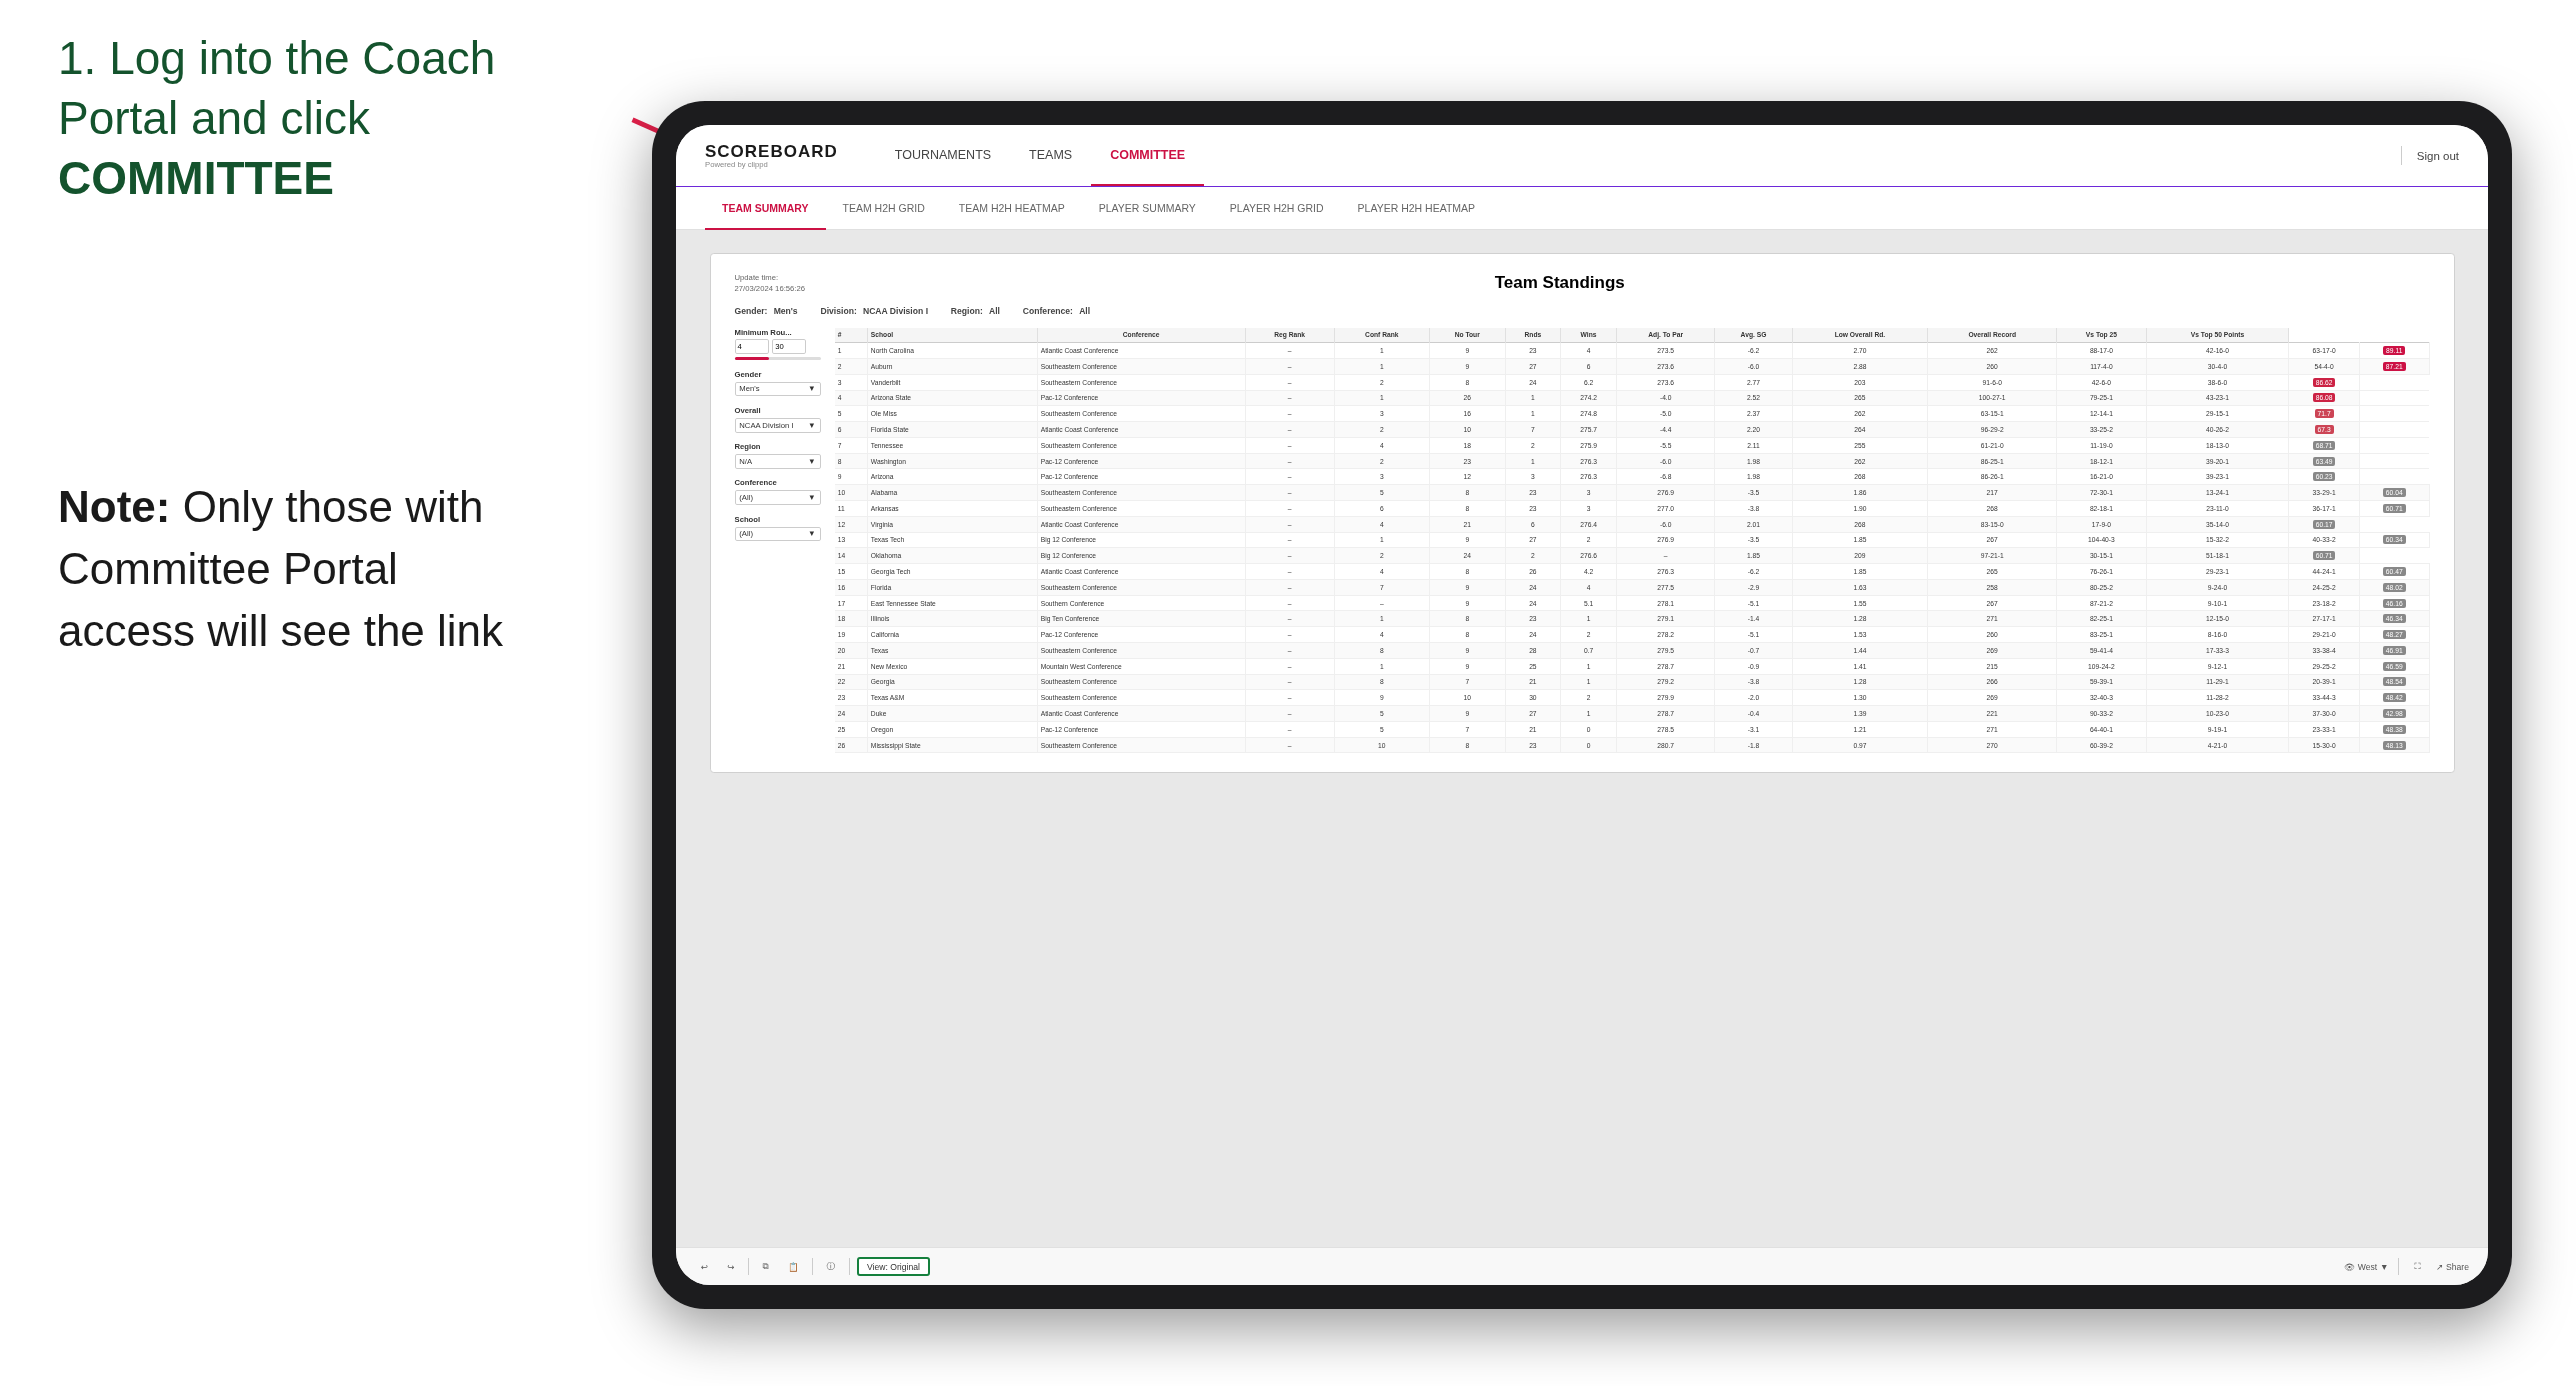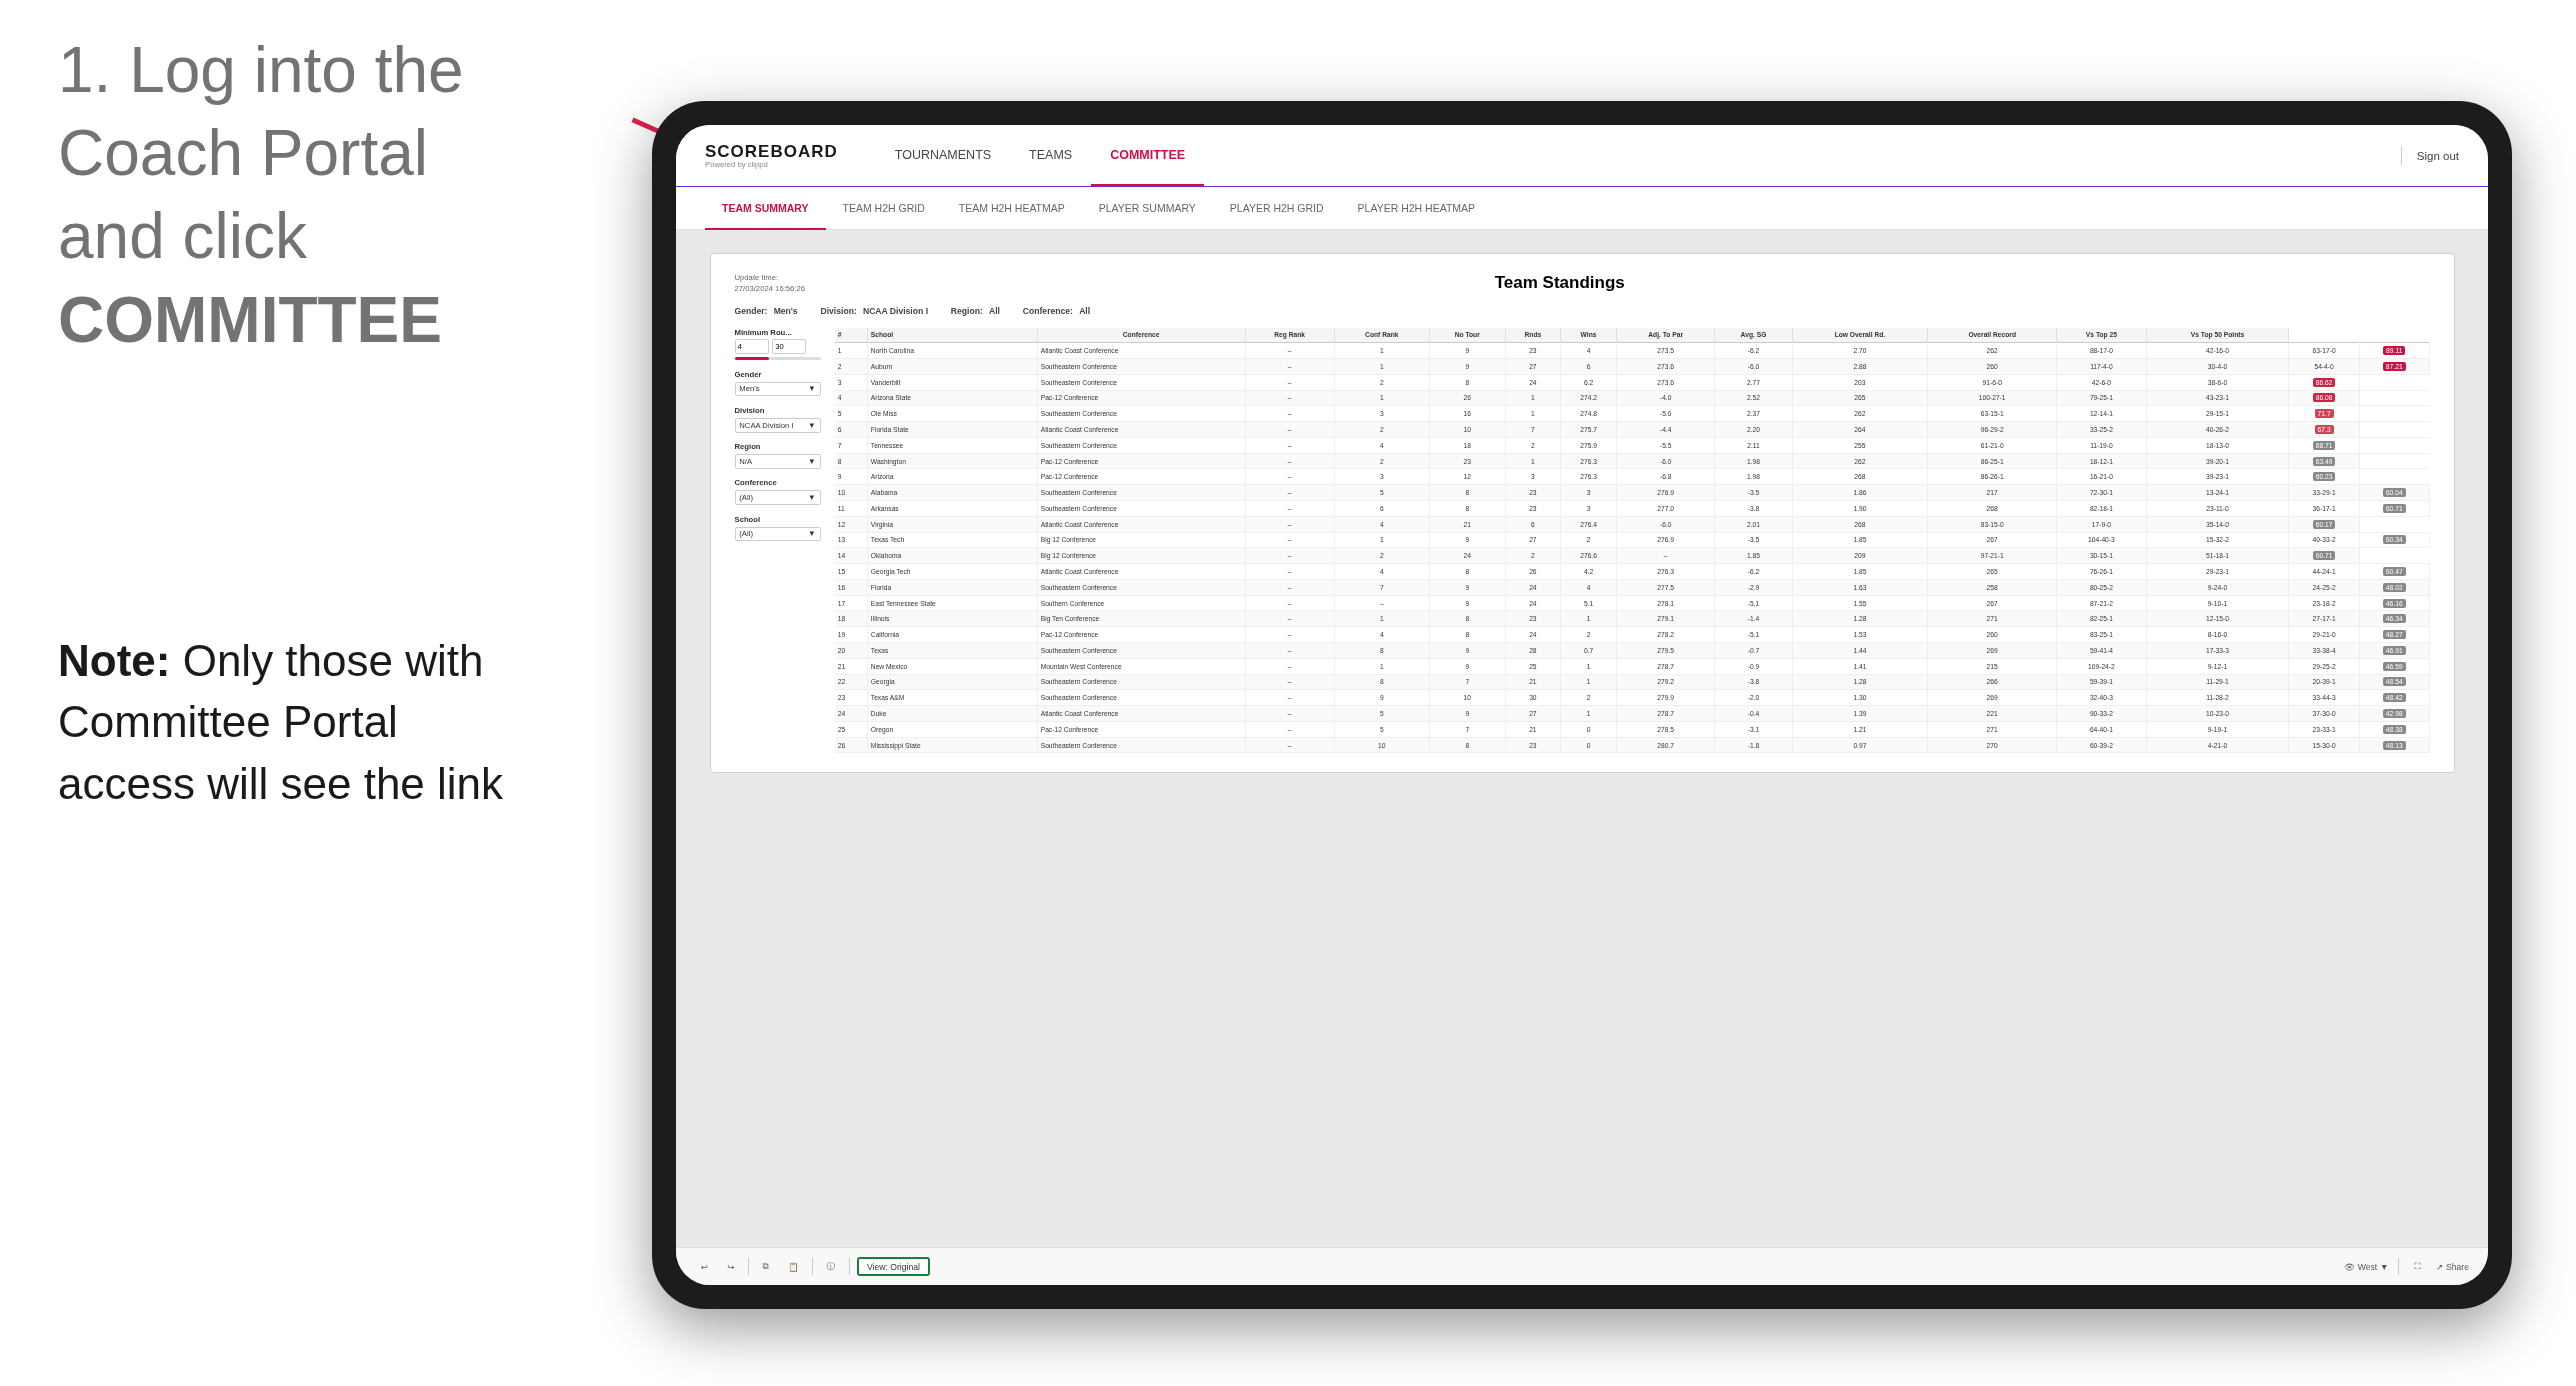--- a/index.html
+++ b/index.html
@@ -14,22 +14,22 @@
 
     
     .instruction-area {
       position: absolute;
       top: 29px;
       left: 58px;
       width: 460px;
     }
 
     .instruction-step {
-      font-size: 64px;
-      color: #737373;
+      font-size: 46px;
+      color: #14532d;
       font-weight: 400;
       line-height: 1.3;
       margin-bottom: 32px;
     }
 
     .instruction-step strong {
       font-weight: 800;
     }
 
     .note-text {
@@ -533,21 +533,21 @@
 
             <div class="filter-group">
               <div class="filter-label">Gender</div>
               <div class="filter-input">
                 <span>Men's</span>
                 <span>▼</span>
               </div>
             </div>
 
             <div class="filter-group">
-              <div class="filter-label">Division</div>
+              <div class="filter-label">Overall</div>
               <div class="filter-input">
                 <span>NCAA Division I</span>
                 <span>▼</span>
               </div>
             </div>
 
             <div class="filter-group">
               <div class="filter-label">Region</div>
               <div class="filter-input">
                 <span>N/A</span>

